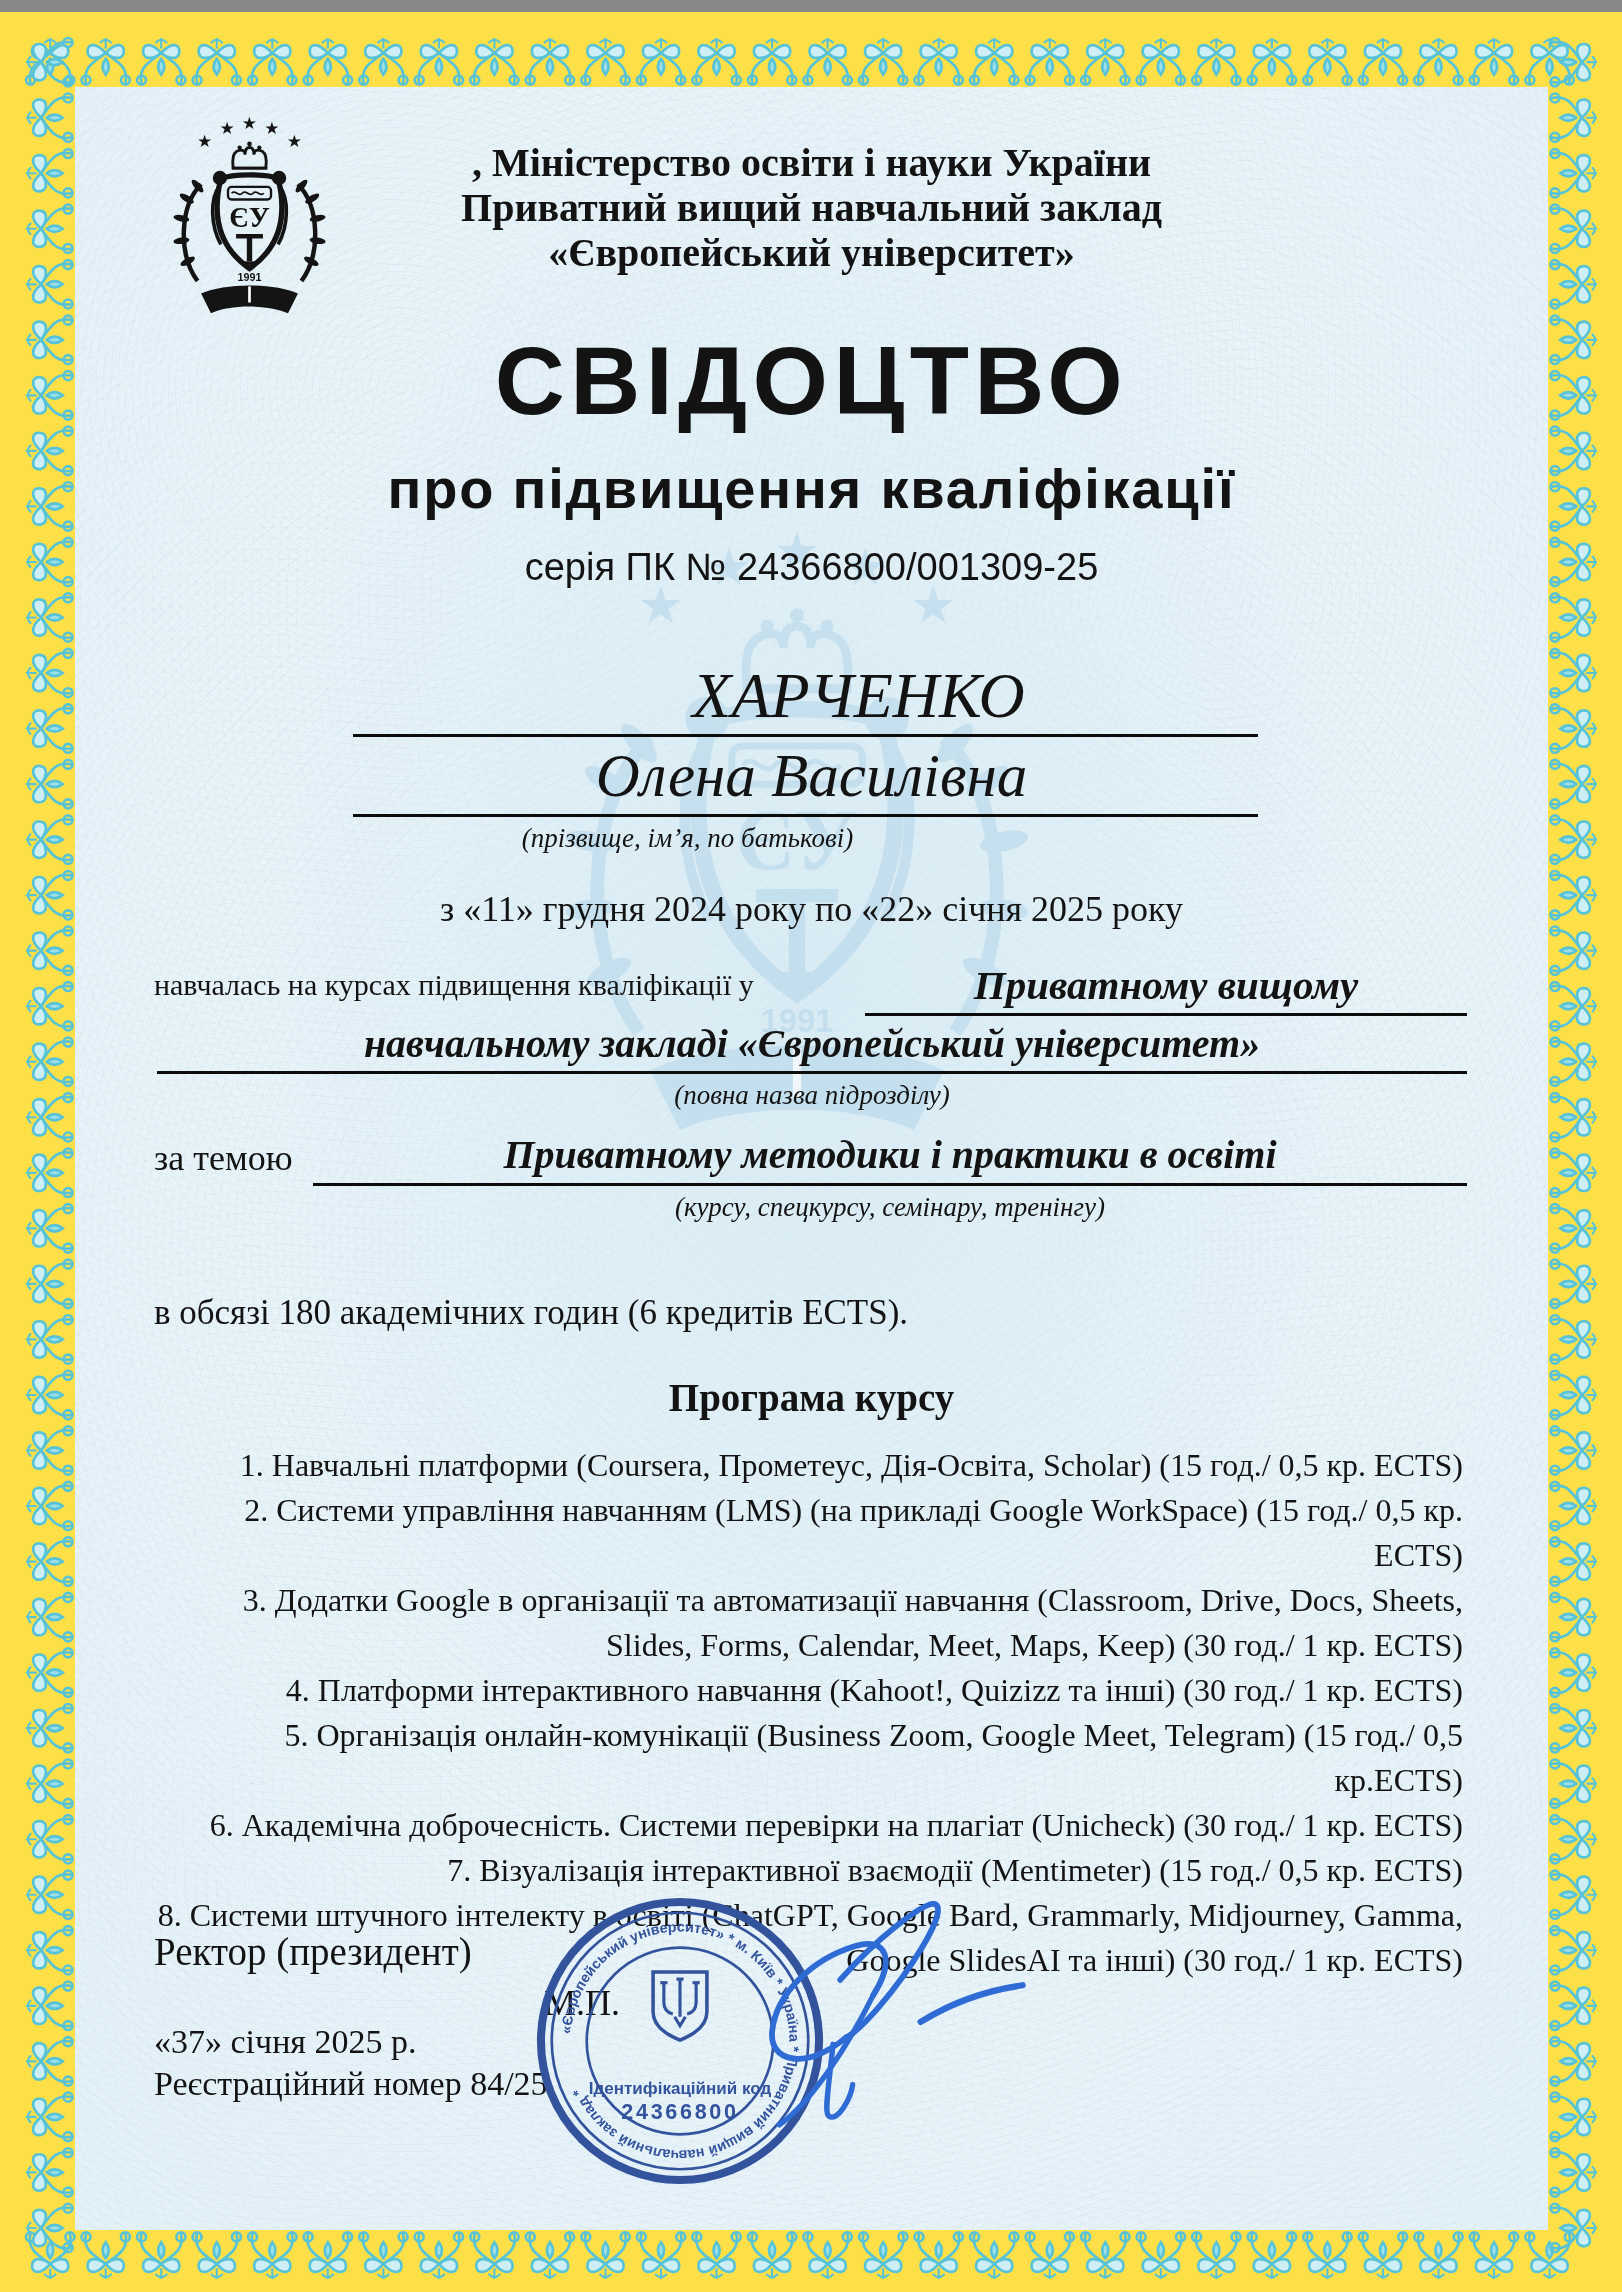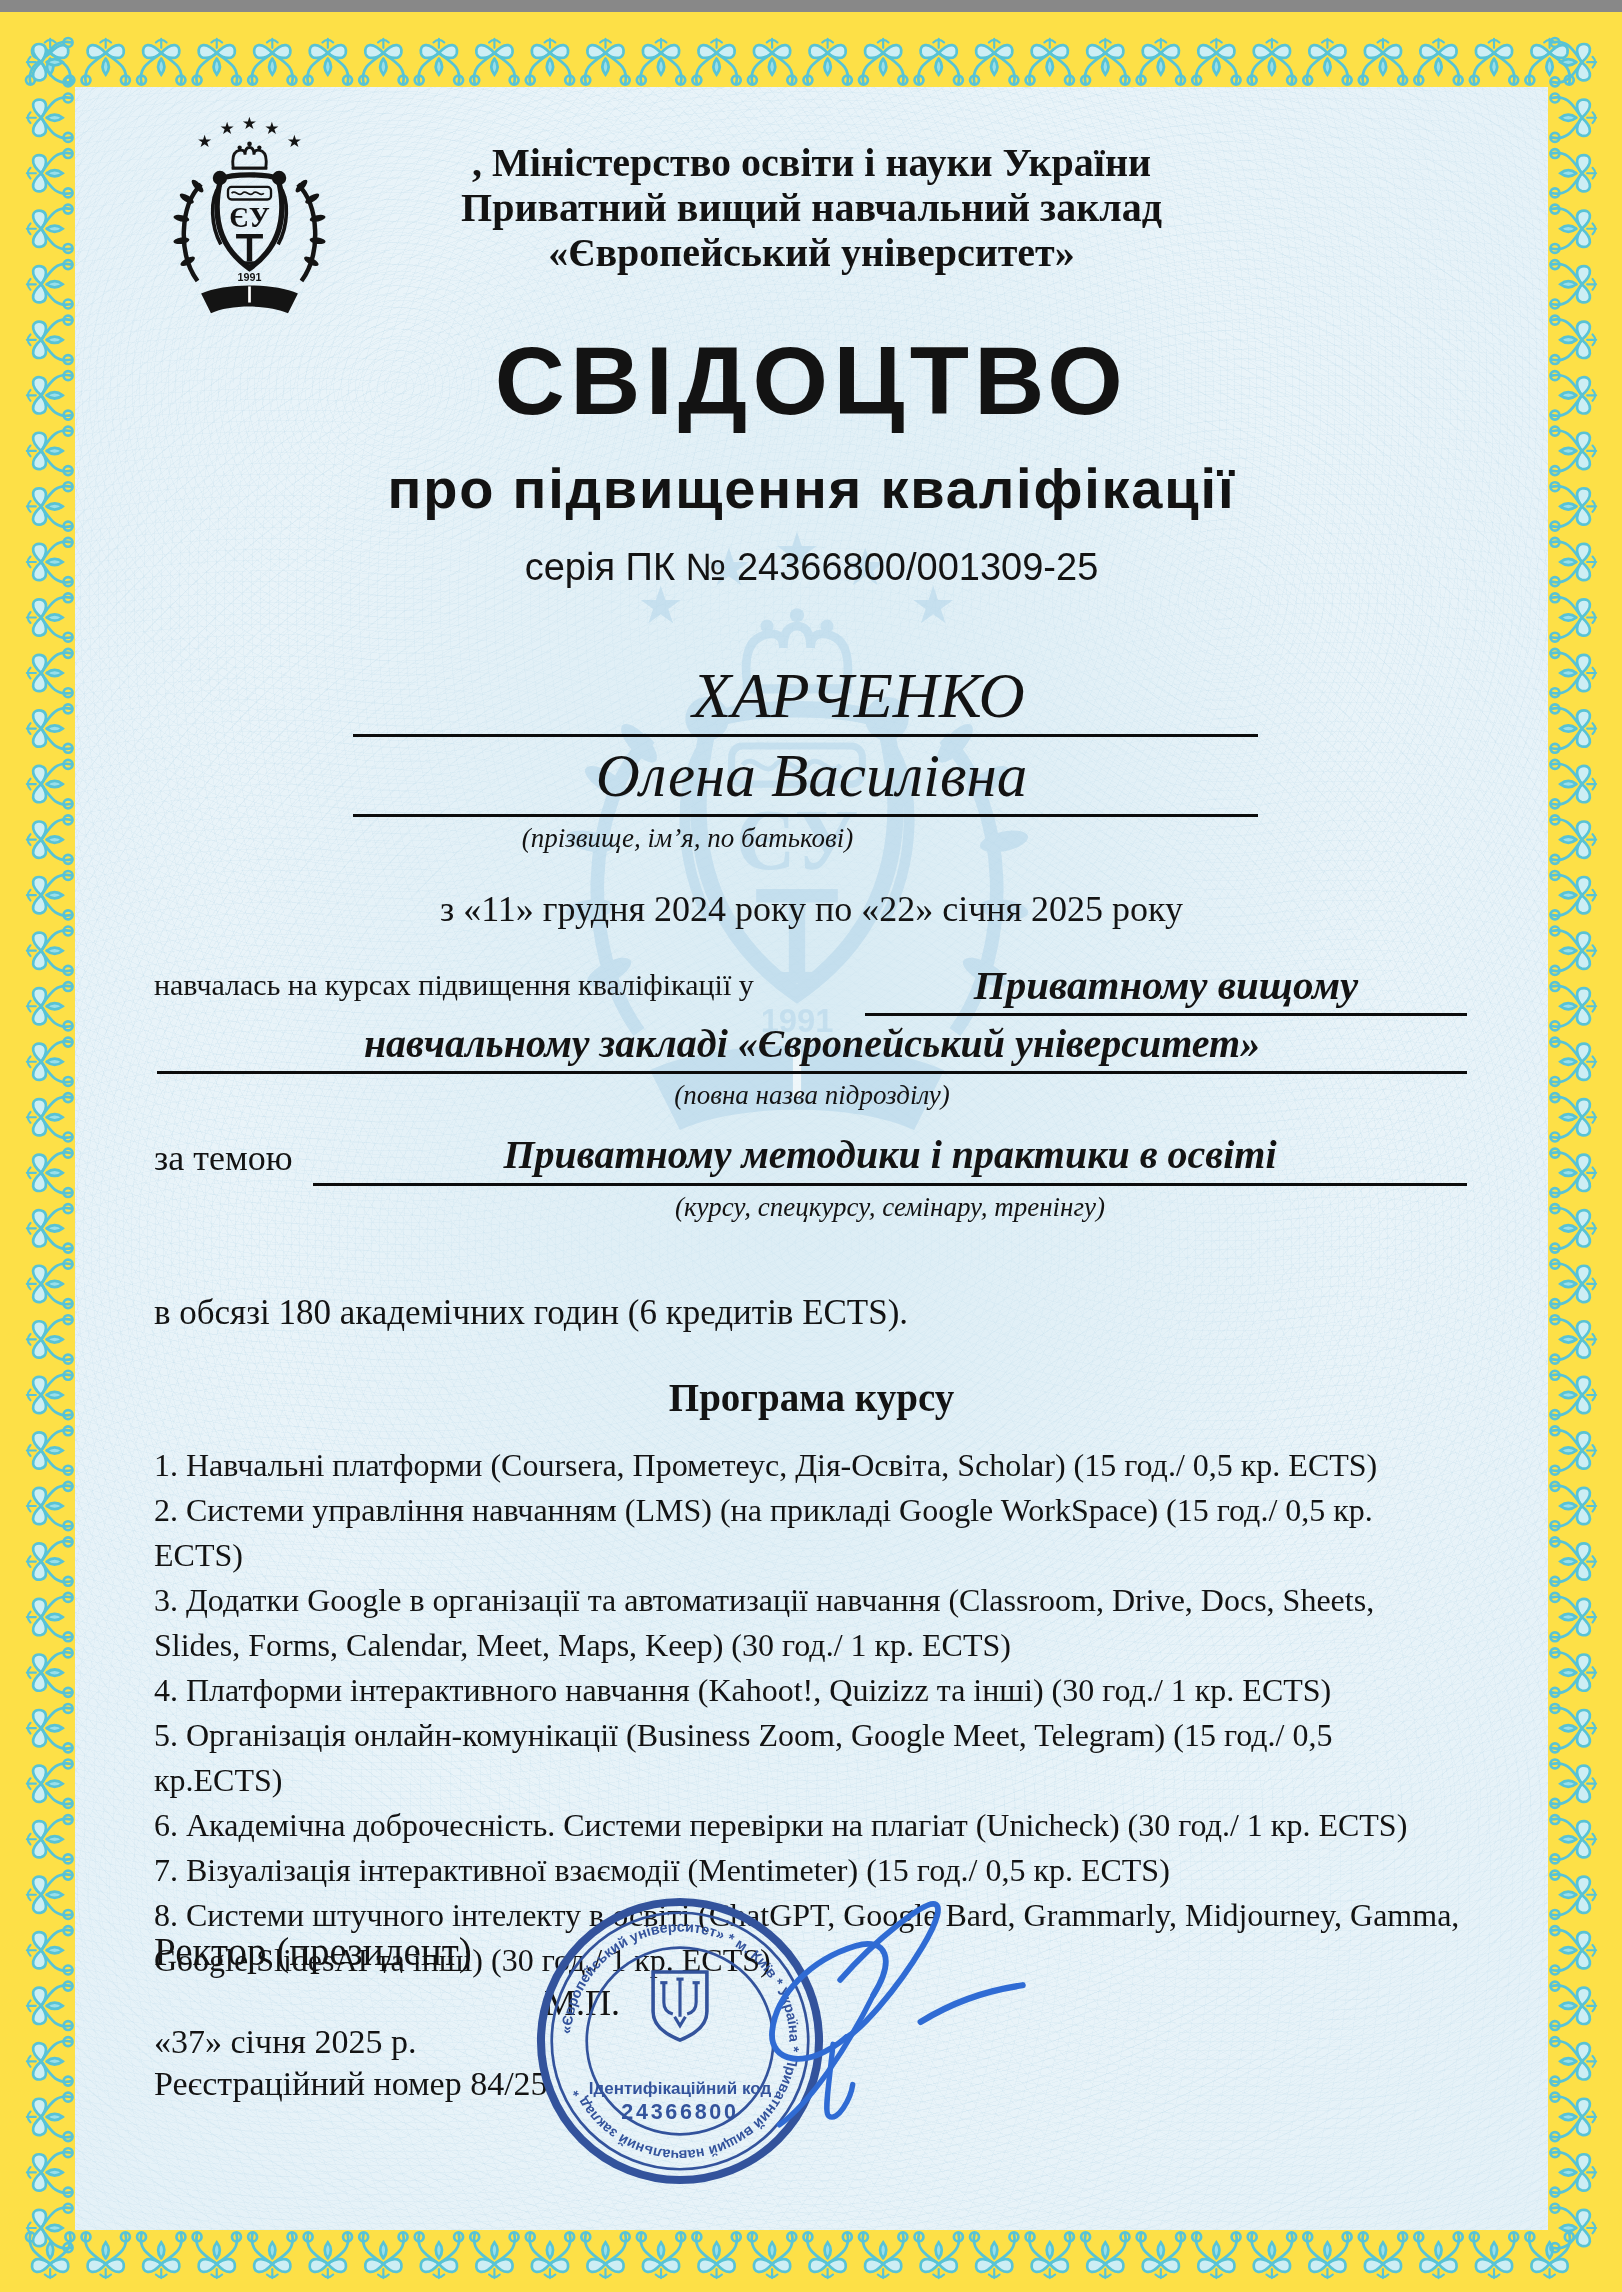--- a/index.html
+++ b/index.html
@@ -42,21 +42,21 @@
   .l-period     {top:876px; left:0; width:1623px; font-size:36px;}
   .l-intro      {top:956px; left:154px; font-size:30px;}
   .l-inst1      {top:949px; left:865px; width:602px; font-size:41px;}
   .l-inst2      {top:1008px; left:157px; width:1310px; font-size:40px;}
   .l-instcap    {top:1068px; left:157px; width:1310px; font-size:27px; font-style:italic;}
   .l-themelabel {top:1125px; left:154px; font-size:36px;}
   .l-theme      {top:1119px; left:313px; width:1154px; font-size:40px;}
   .l-themecap   {top:1180px; left:313px; width:1154px; font-size:27px; font-style:italic;}
   .l-volume     {top:1281px; left:154px; font-size:35px;}
   .l-progtitle  {top:1363px; left:0; width:1623px; font-size:39px; font-weight:bold;}
-  .program      {position:absolute; z-index:4; top:1431px; left:154px; width:1309px; font-size:32px; line-height:45px;}
+  .program      {position:absolute; z-index:4; top:1431px; left:154px; width:1309px; font-size:32px; line-height:45px;text-align:right;}
   .program .item{margin:0;}
   .l-rector     {top:1917px; left:154px; font-size:39px;}
   .l-signer     {top:1886px; left:913px; width:484px; font-size:41px;}
   .l-mp         {top:1970px; left:544px; font-size:36px;}
   .l-date       {top:2011px; left:154px; font-size:34px;}
   .l-reg        {top:2053px; left:154px; font-size:34px;}
 
   .uline{position:absolute; z-index:4; height:2.7px; background:#0c0c0c;}
   .u1{top:722px;  left:353px; width:905px;}
   .u2{top:802px;  left:353px; width:905px;}

